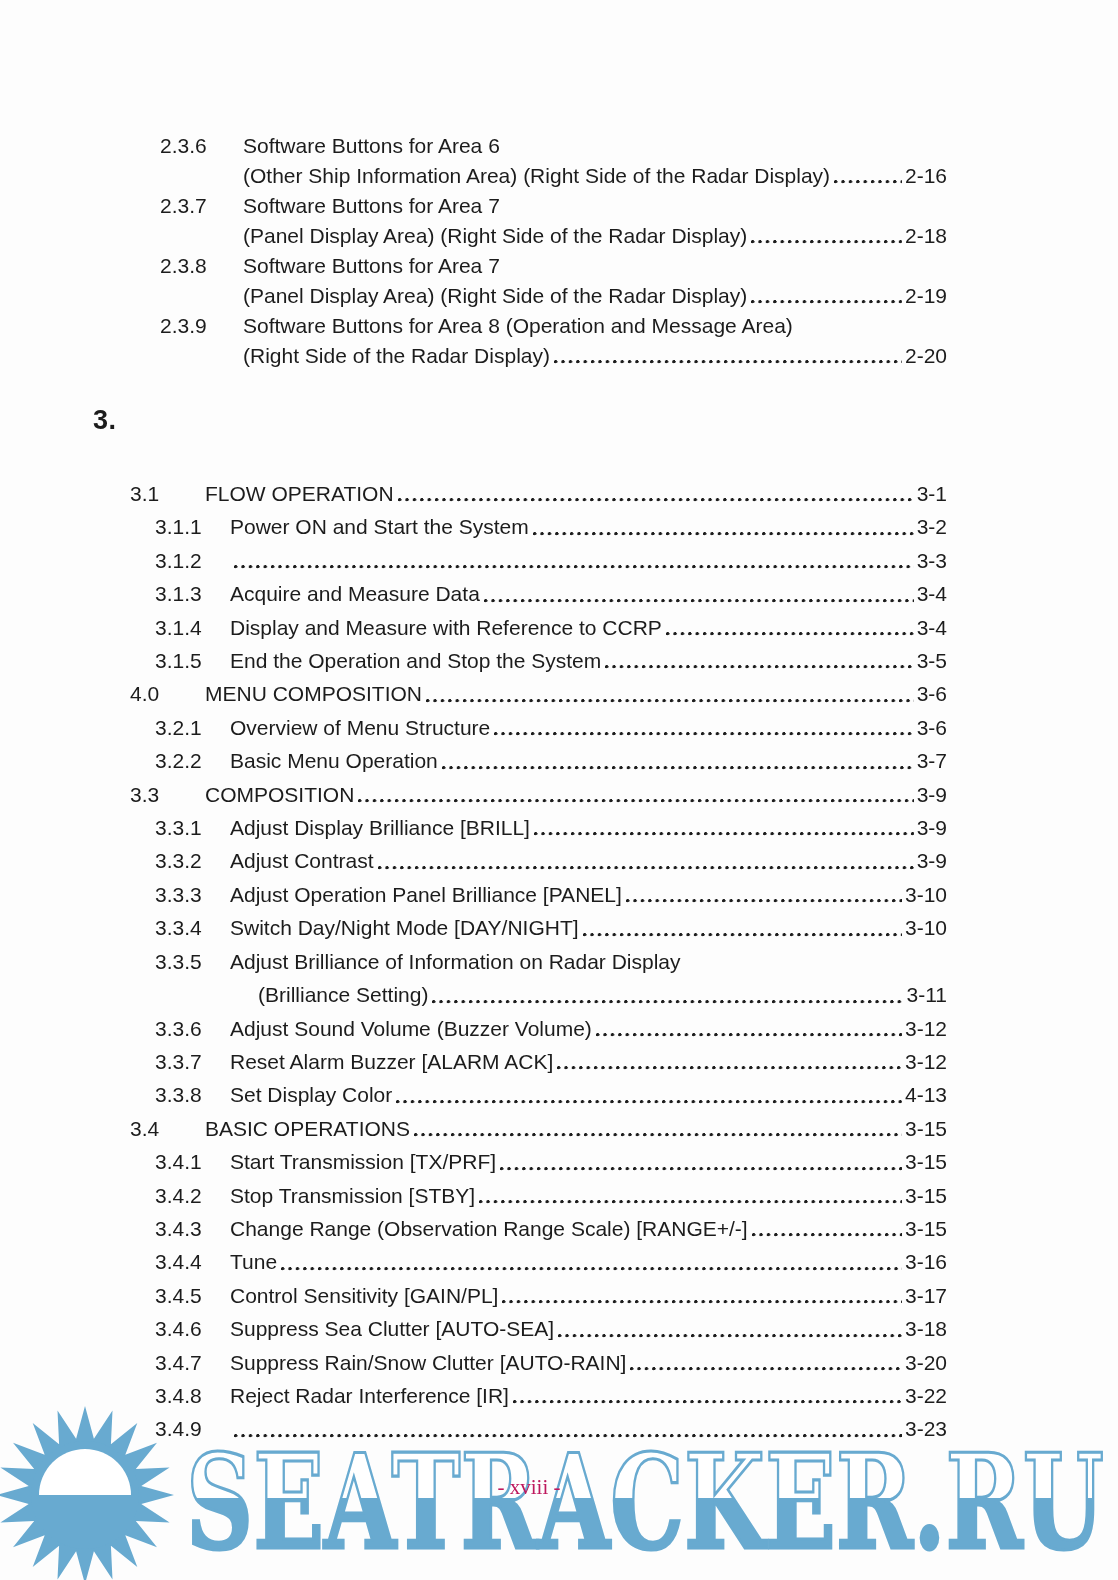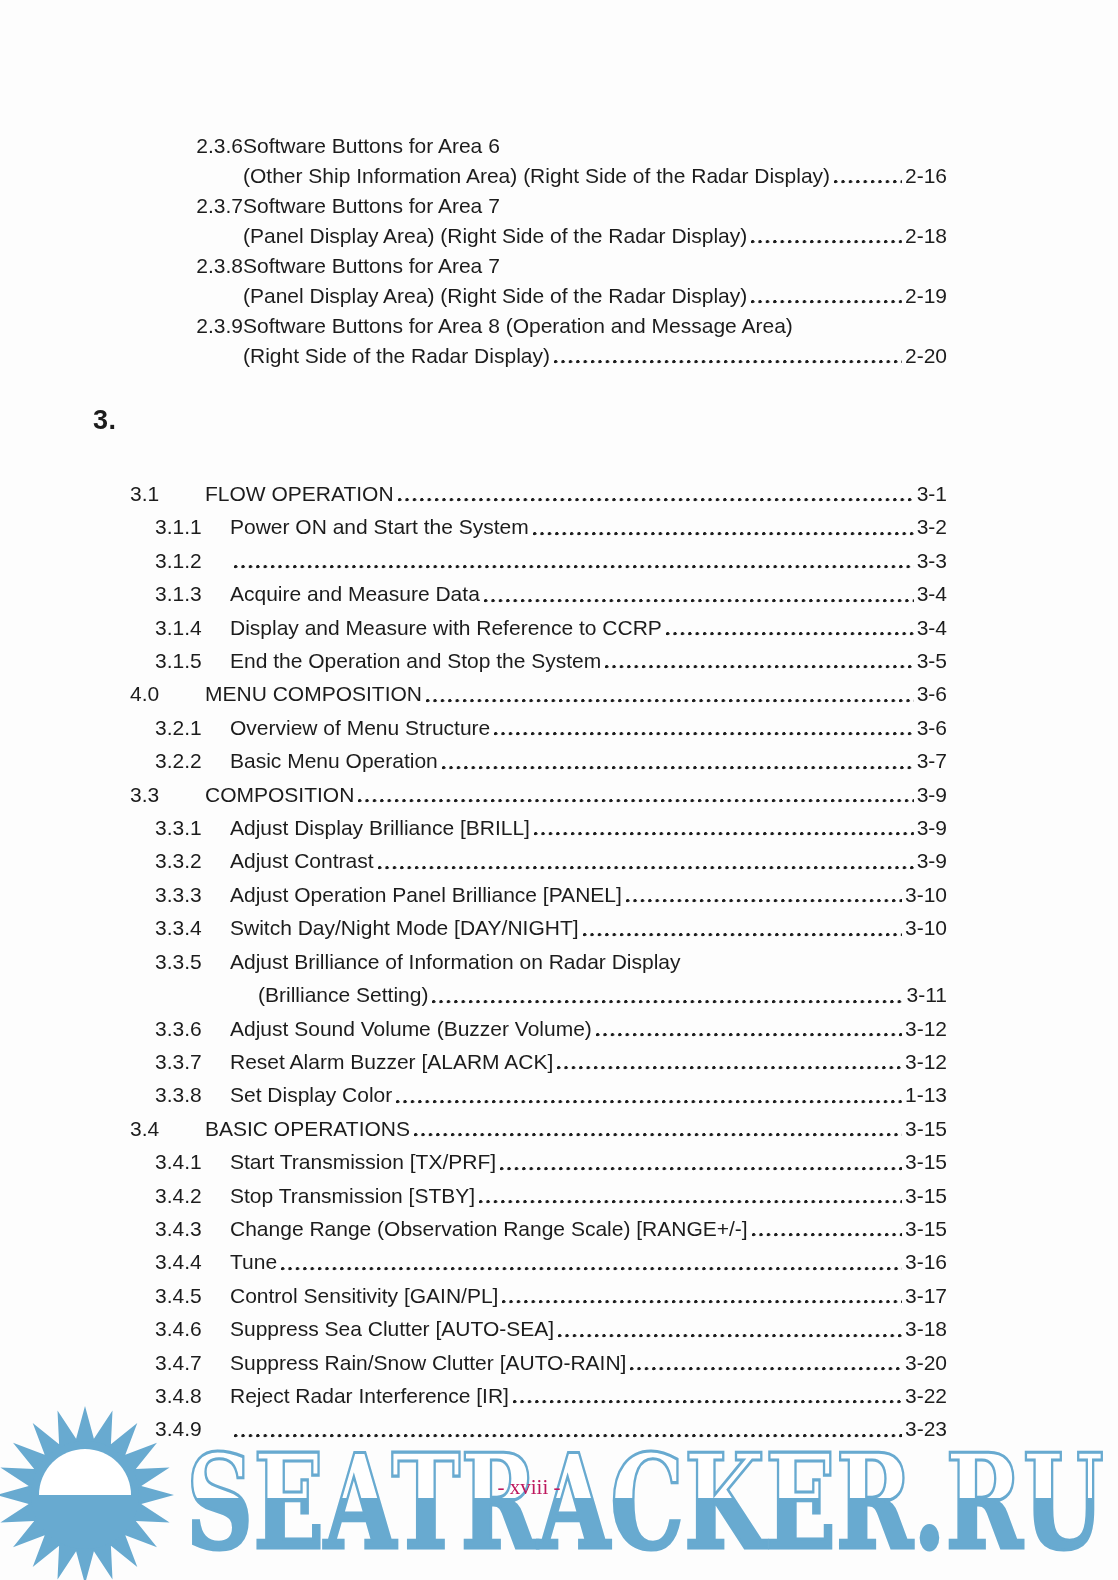--- a/index.html
+++ b/index.html
@@ -13,21 +13,21 @@
     color:#1c1c1c;
   }
 
   
   .toc { position:absolute; left:0; right:0; }
   #toc-ch2 { top:131px; }
   #toc-ch3 { top:477px; }
 
   .row { display:flex; align-items:baseline; padding-right:171px; font-size:21px; }
   #toc-ch2 .row { line-height:30px; padding-left:160px; }
-  #toc-ch2 .num { flex:0 0 83px;text-align:right; }
+  #toc-ch2 .num { flex:0 0 83px; }
   #toc-ch3 .row { line-height:33.4px; }
   #toc-ch3 .row.lvl2 { padding-left:130px; }
   #toc-ch3 .row.lvl3 { padding-left:155px; }
   #toc-ch3 .num { flex:0 0 75px; }
 
   .num   { white-space:nowrap; }
   .title { white-space:nowrap; }
   .title.cont2 { padding-left:28px;text-align:right; }
 
   .dots {
@@ -264,21 +264,21 @@
           <span class="title">Reset Alarm Buzzer [ALARM ACK]</span>
           <span class="dots"></span>
           <span class="pagenum">3-12</span>
         </div>
       </div>
       <div>
         <div class="row lvl3">
           <span class="num">3.3.8</span>
           <span class="title">Set Display Color</span>
           <span class="dots"></span>
-          <span class="pagenum">1-13</span>
+          <span class="pagenum">4-13</span>
         </div>
       </div>
       <div>
         <div class="row lvl2">
           <span class="num">3.4</span>
           <span class="title">BASIC OPERATIONS</span>
           <span class="dots"></span>
           <span class="pagenum">3-15</span>
         </div>
       </div>

